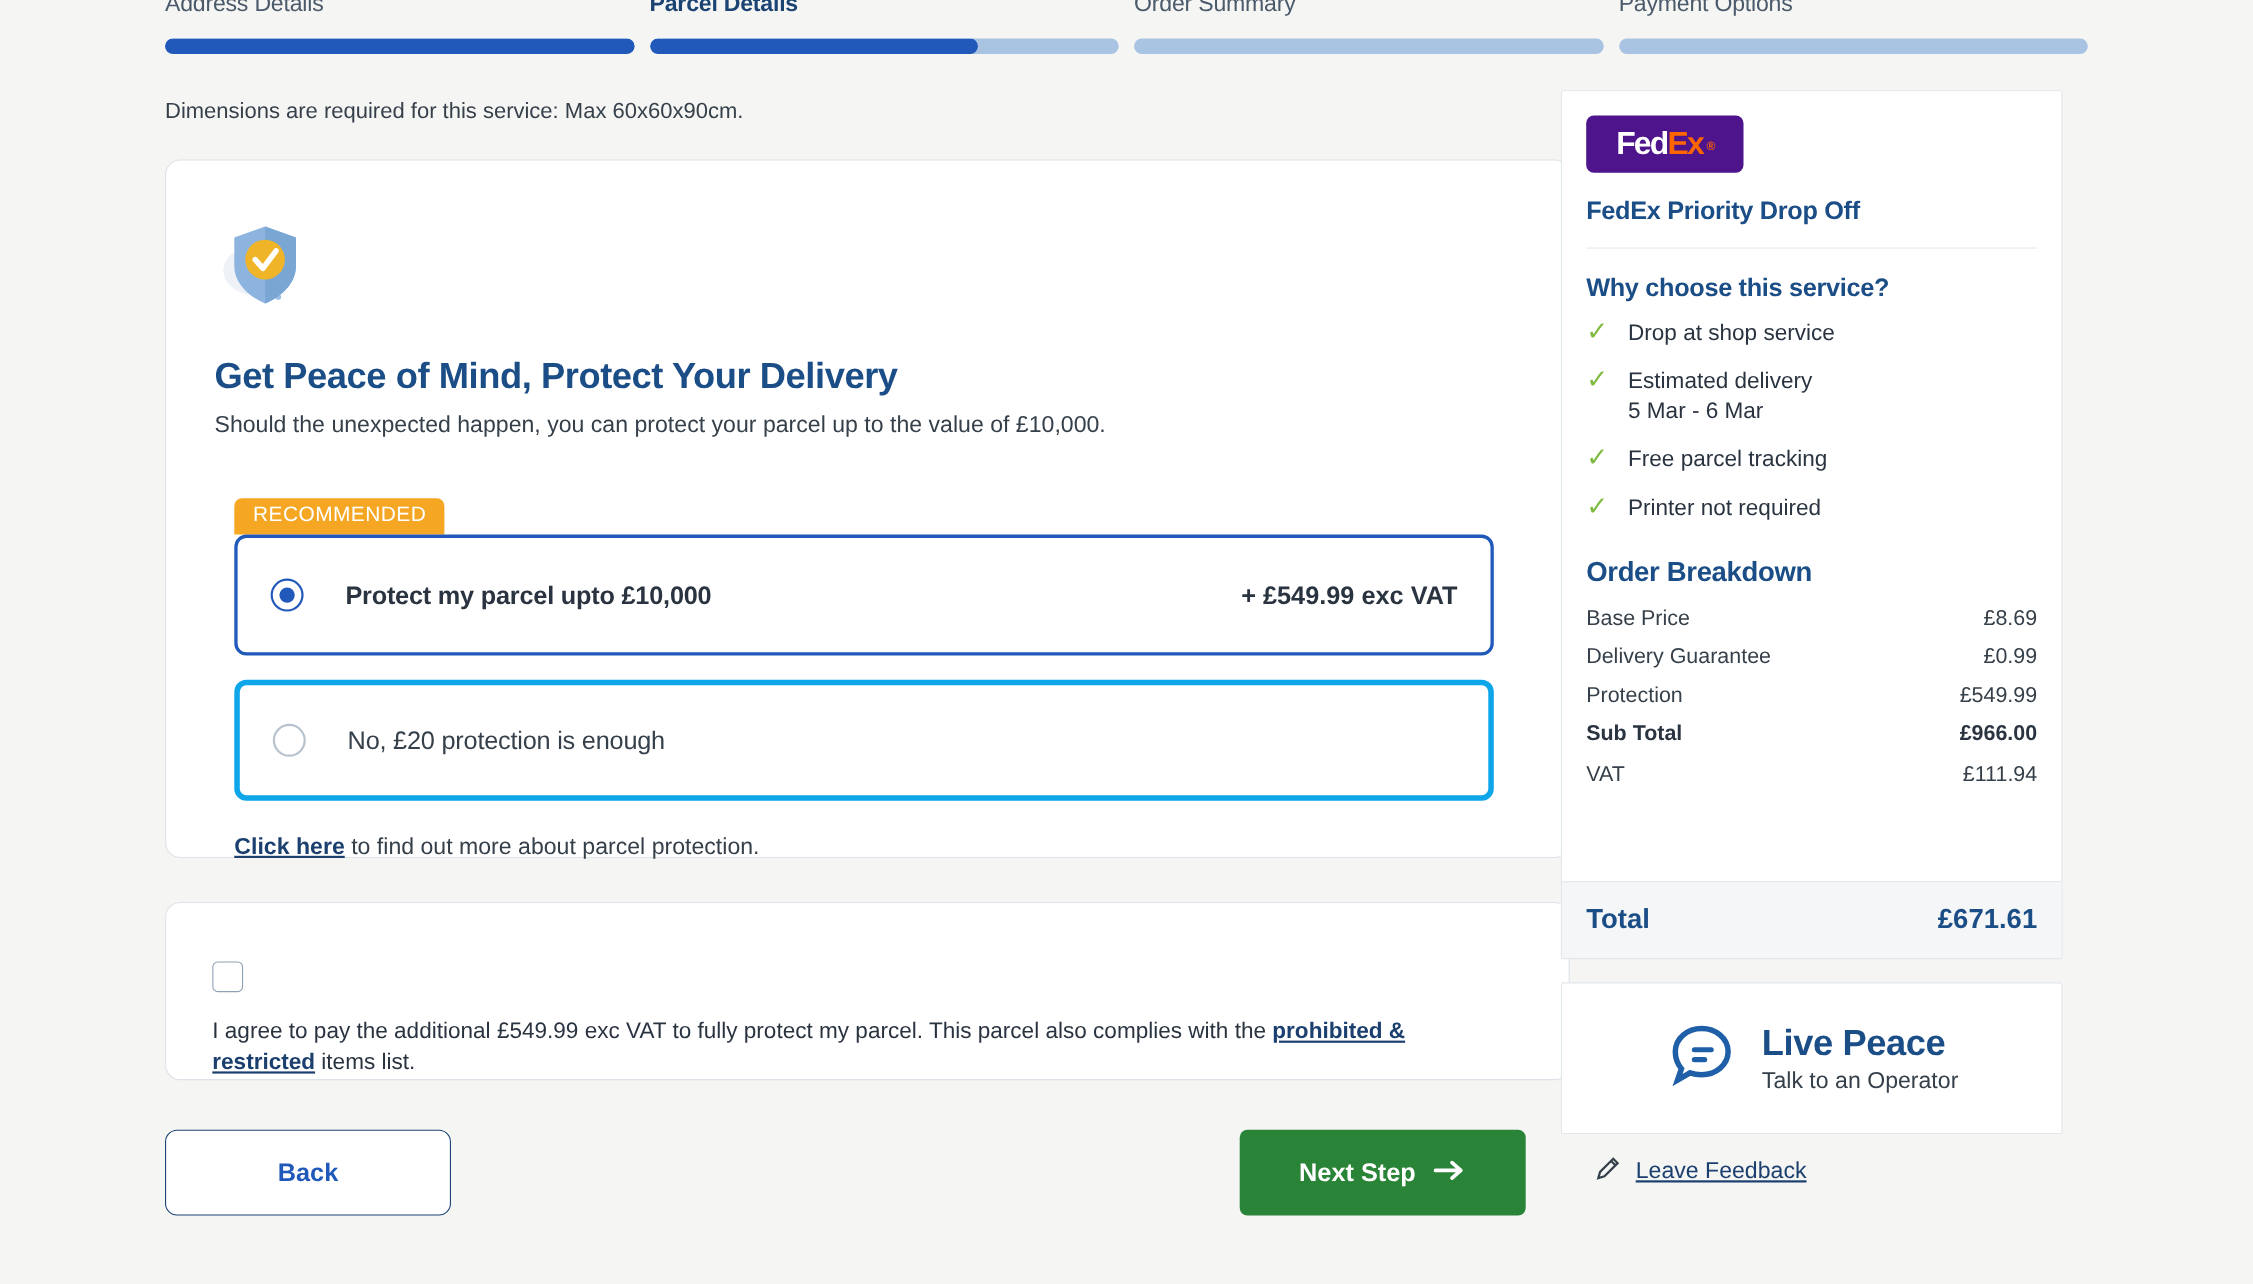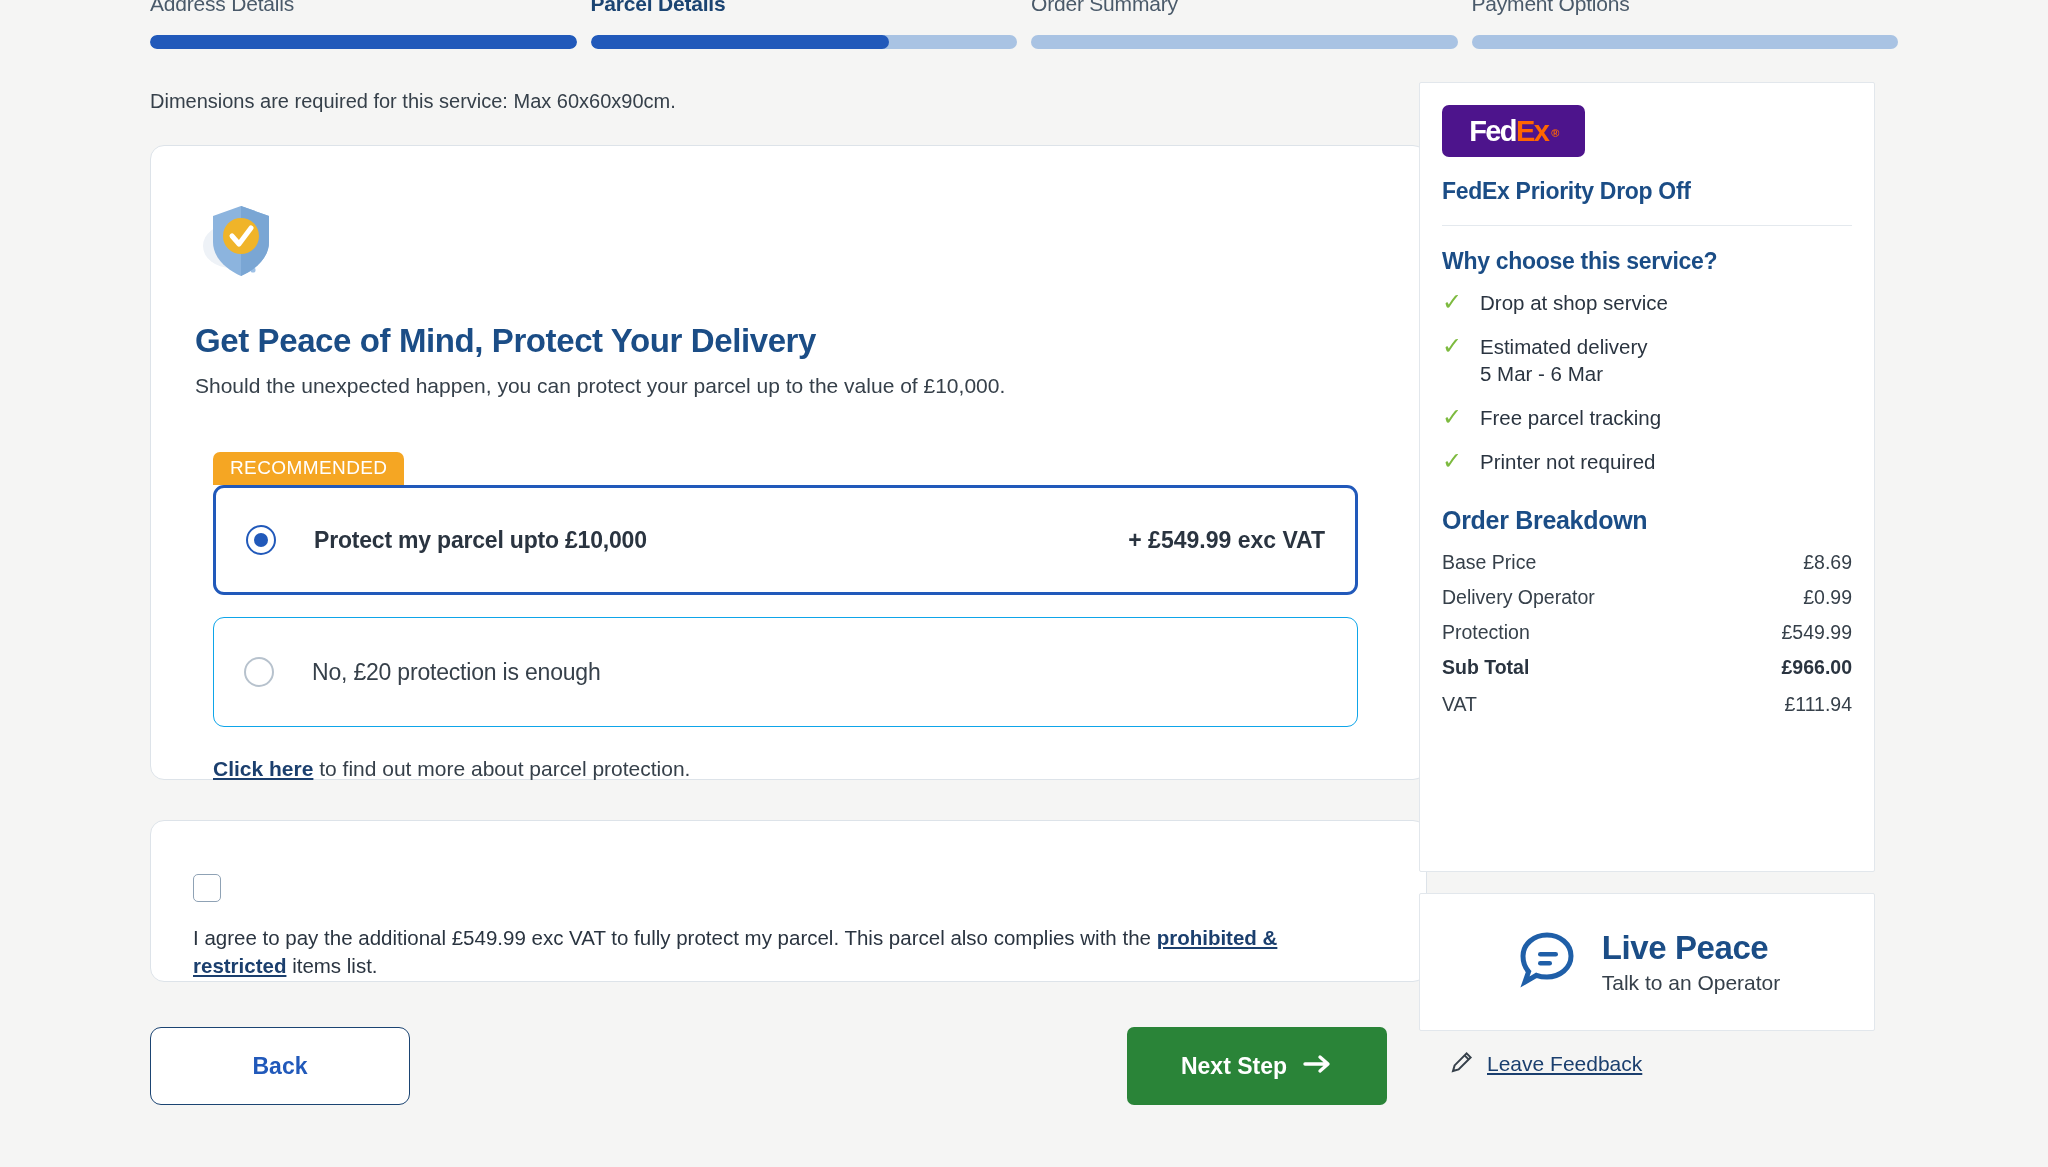--- a/index.html
+++ b/index.html
@@ -108,21 +108,21 @@
     letter-spacing: 0.4px;
     padding: 5px 17px 6px 17px;
     border-radius: 7px 7px 0 0;
     margin-left: 18px;
     margin-top: 52px;
   }
 
   .opt {
     position: relative;
     height: 110px;
-    border: 1px solid #0ea5e9;
+    border: 5px solid #0ea5e9;
     border-radius: 11px;
     display: flex;
     align-items: center;
     padding: 0 30px;
     margin-left: 18px;
     width: 1145px;
     background: #fff;
   }
   .opt.selected { border: 3px solid #2159ba; }
   .opt + .opt { margin-top: 22px; }
@@ -469,37 +469,41 @@
     </div>
   </div>
 
   <div class="ob-title">Order Breakdown</div>
   <div class="ob-list">
     <div class="ob-row">
       <span>Base Price</span>
       <span>£8.69</span>
     </div>
     <div class="ob-row">
-      <span>Delivery Operator</span>
+      <span>Delivery Guarantee</span>
       <span>£0.99</span>
     </div>
     <div class="ob-row">
       <span>Protection</span>
       <span>£549.99</span>
     </div>
     <div class="ob-row bold">
       <span>Sub Total</span>
       <span>£966.00</span>
     </div>
     <div class="ob-row gap">
       <span>VAT</span>
       <span>£111.94</span>
     </div>
   </div>
 
+  <div class="total-bar">
+    <span class="tl">Total</span>
+    <span class="tv">£671.61</span>
+  </div>
 </div>
 
 <div class="side-card help-card">
   <span>
     <svg width="66" height="66" viewBox="0 0 66 66">
       <path d="M33 8 C46 8 57 17 57 29 C57 41 46 50 33 50 C29 50 25.5 49.4 22.4 48.3 L11 55 L14.6 44.6 C11 40.4 9 35 9 29 C9 17 20 8 33 8 Z" fill="none" stroke="#1f5fa8" stroke-width="5"></path>
       <rect x="24" y="25" width="20" height="4.6" rx="2.3" fill="#1f5fa8"></rect>
       <rect x="24" y="34" width="14" height="4.6" rx="2.3" fill="#1f5fa8"></rect>
     </svg>
   </span>

